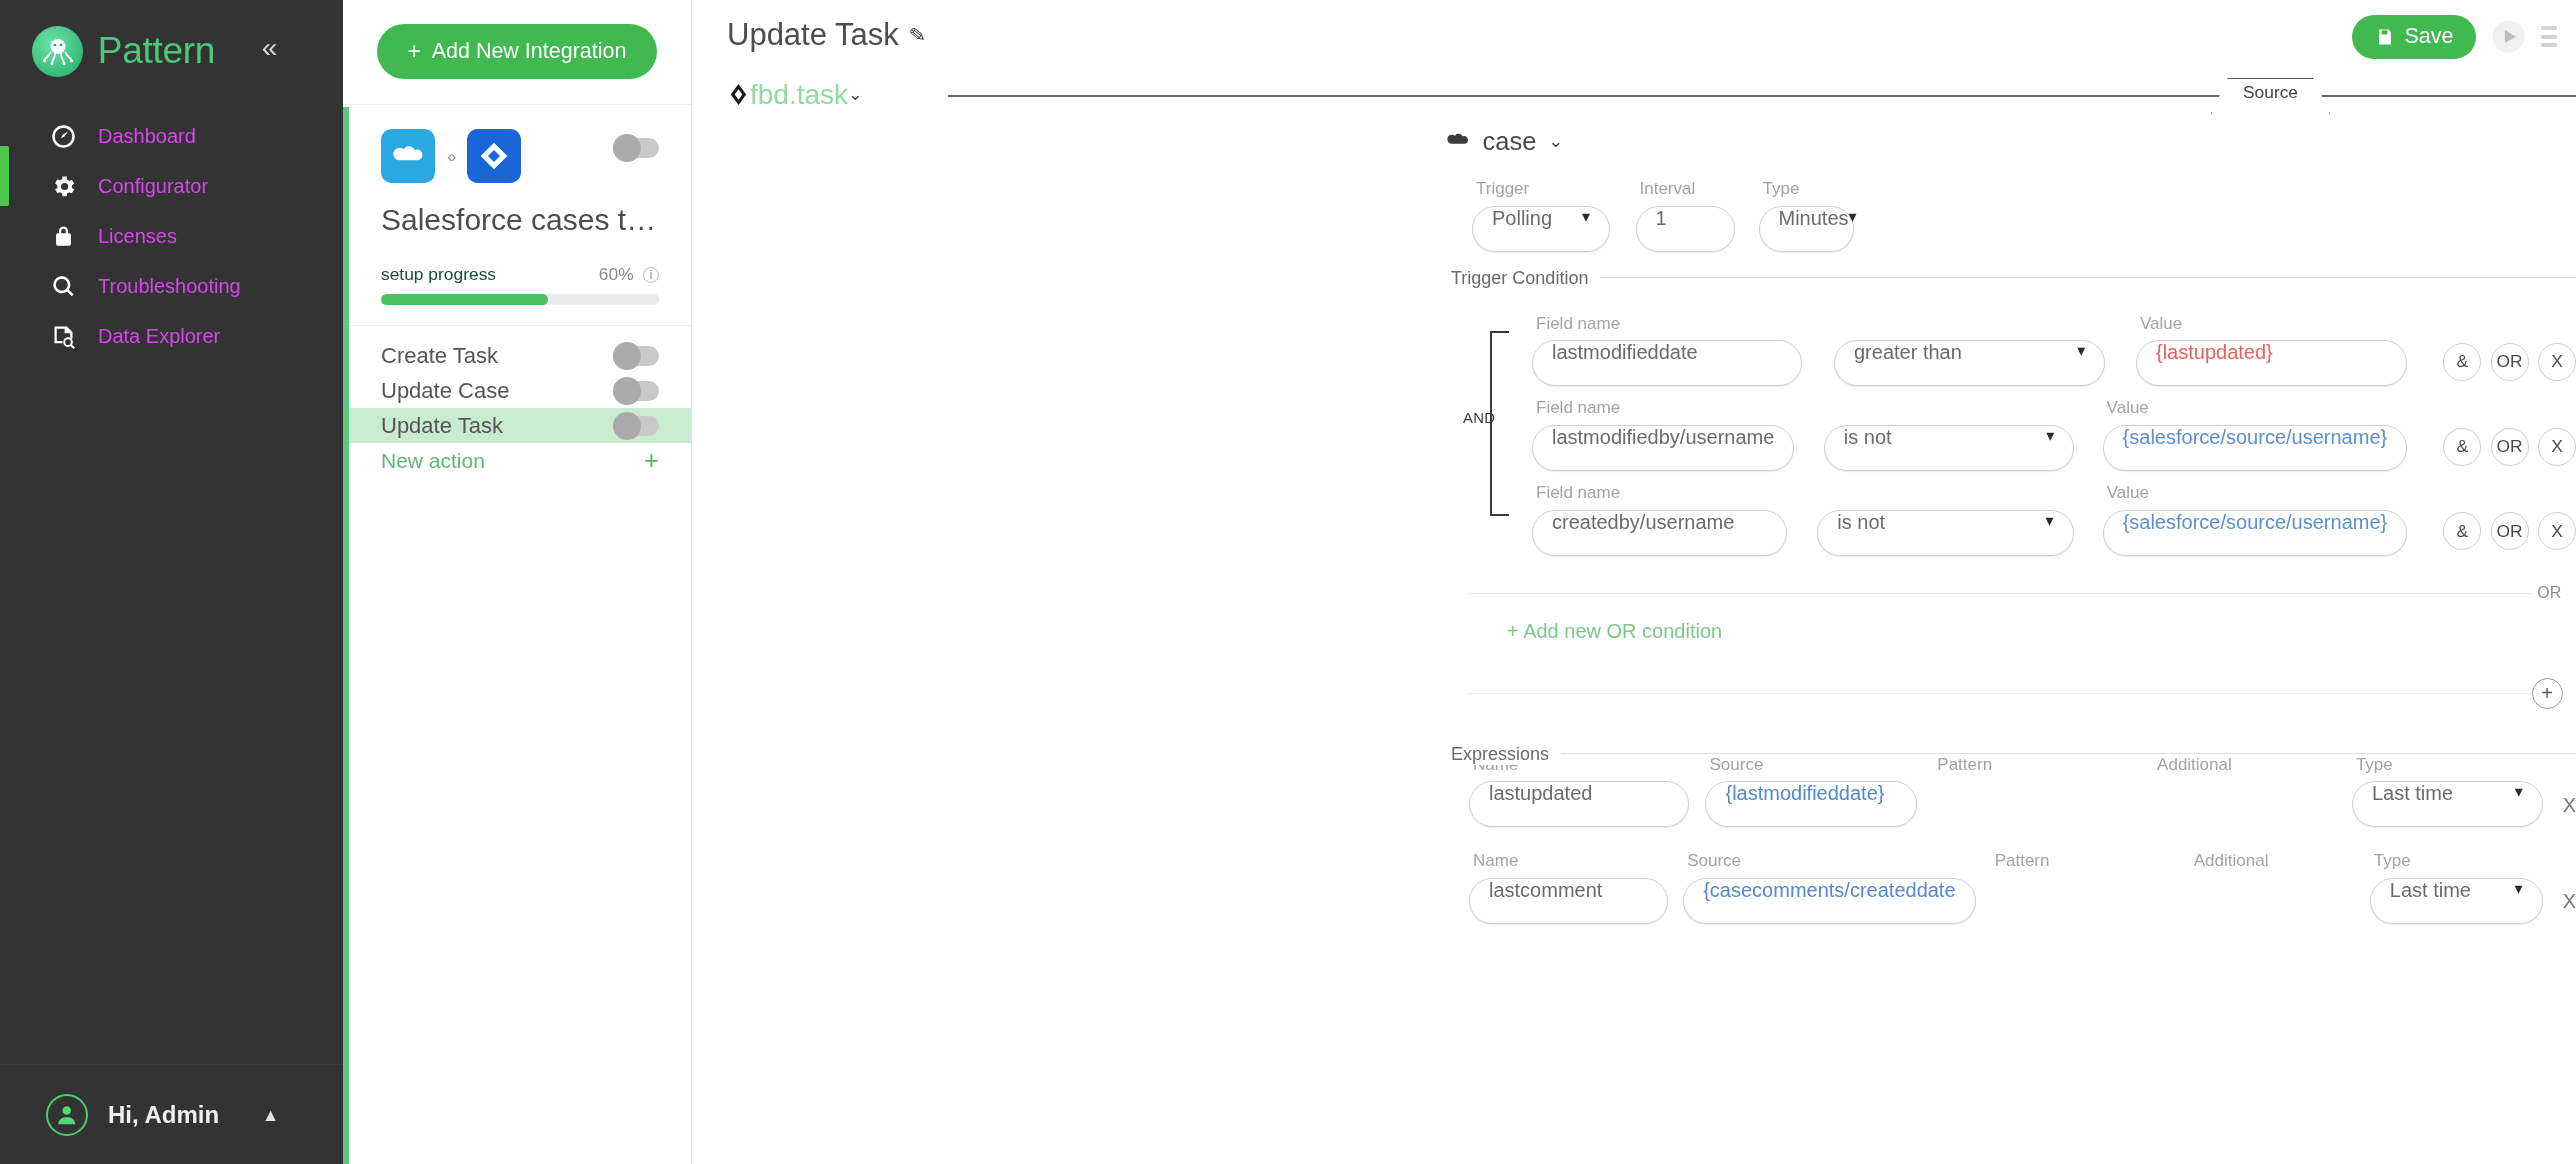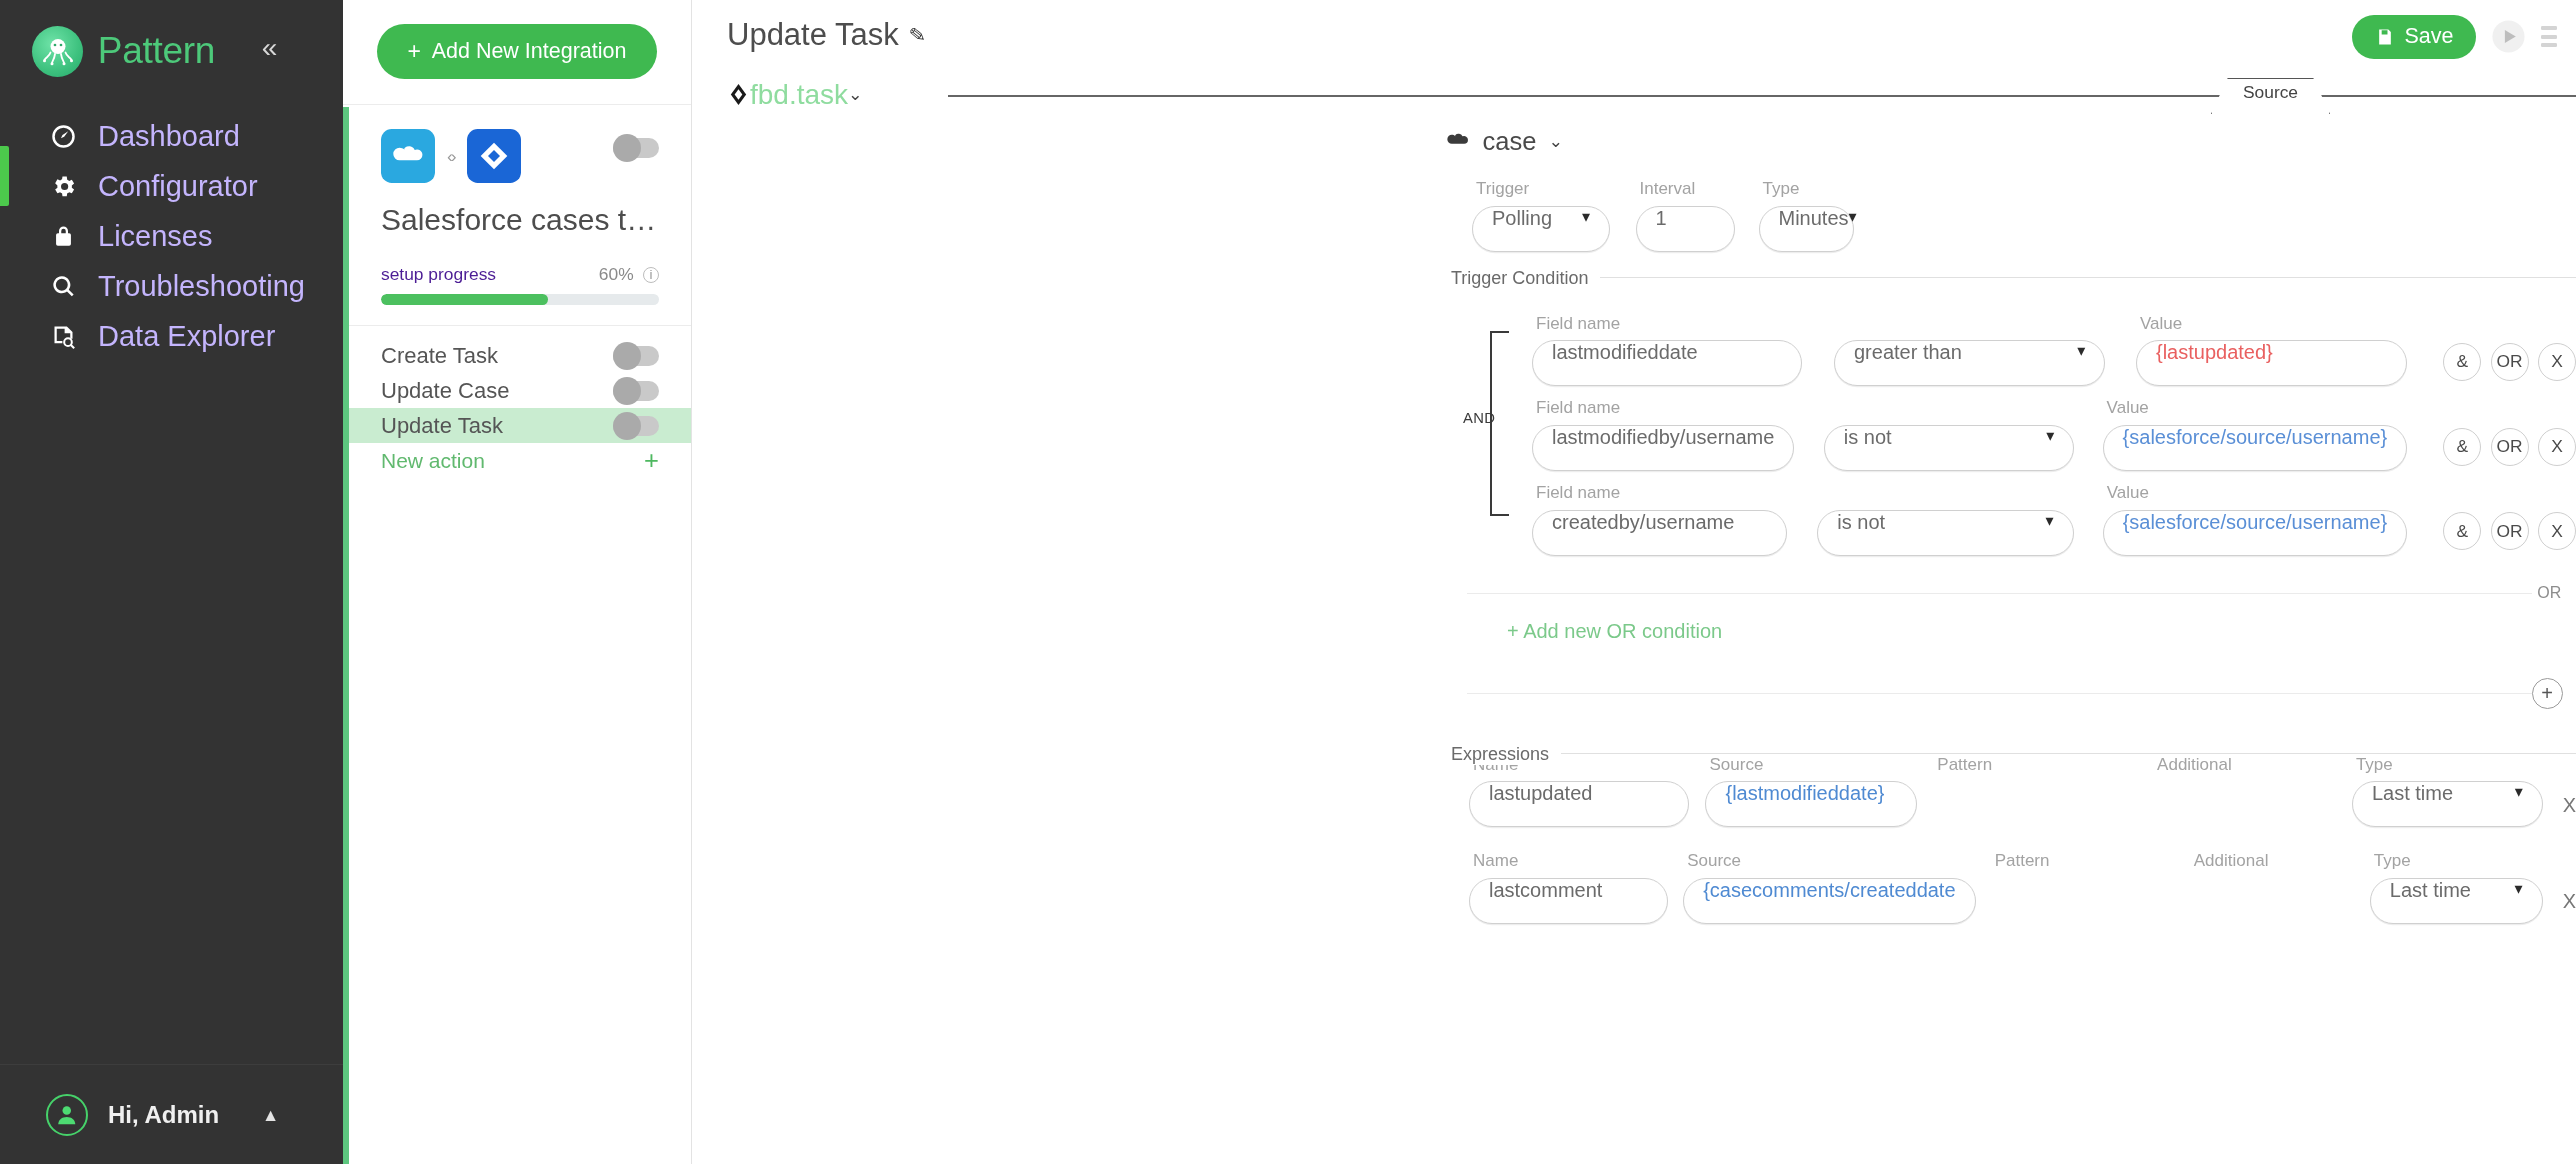--- a/index.html
+++ b/index.html
@@ -47,21 +47,21 @@
   .nav { margin-top: 35px; }
   .nav-item {
     display: flex; align-items: center; gap: 19px;
     height: 50px; padding-left: 48px; cursor: pointer;
   }
   .nav-ico {
     width: 31px; flex: 0 0 31px; display: flex; align-items: center; justify-content: center;
     color: #ffffff;
   }
   .nav-ico svg { width: 27px; height: 27px; fill: #ffffff; }
-  .nav-label { font-size: 29px; color: #c4b5fd; white-space: nowrap; }
+  .nav-label { font-size: 20px; color: #d946ef; white-space: nowrap; }
 
   .sb-footer {
     margin-top: auto; height: 101px;
     display: flex; align-items: center; gap: 20px; padding-left: 46px;
     border-top: 0.7px solid #3d3d3d;
   }
   .avatar {
     width: 42px; height: 42px; border-radius: 50%;
     border: 2px solid #46d26a; display: flex; align-items: center; justify-content: center;
     flex: 0 0 42px;
@@ -116,21 +116,21 @@
     content: ""; position: absolute; left: 0; top: -4px;
     width: 28px; height: 28px; border-radius: 50%; background: #aaaaaa;
   }
   .integ-title {
     margin-top: 20px; font-size: 30px; color: #4d4d4d; white-space: nowrap;
     overflow: hidden; text-overflow: ellipsis;
   }
   .progress-row {
     margin-top: 27px; display: flex; align-items: baseline; justify-content: space-between;
   }
-  .progress-label { font-size: 17.4px; color: #4c1d95; }
+  .progress-label { font-size: 17.4px; color: #14532d; }
   .progress-right { display: flex; align-items: center; gap: 9.4px; }
   .progress-pct { font-size: 17.4px; color: #8a8a8a; }
   .info-i {
     font-size: 13.4px; color: #9a9a9a; border: 0.7px solid #bdbdbd;
     border-radius: 50%; width: 16px; height: 16px; display: inline-flex;
     align-items: center; justify-content: center; line-height: 1;
   }
   .progress-track {
     margin-top: 9.4px; height: 10.7px; border-radius: 5.4px; background: #e6eaec; overflow: hidden;
   }

